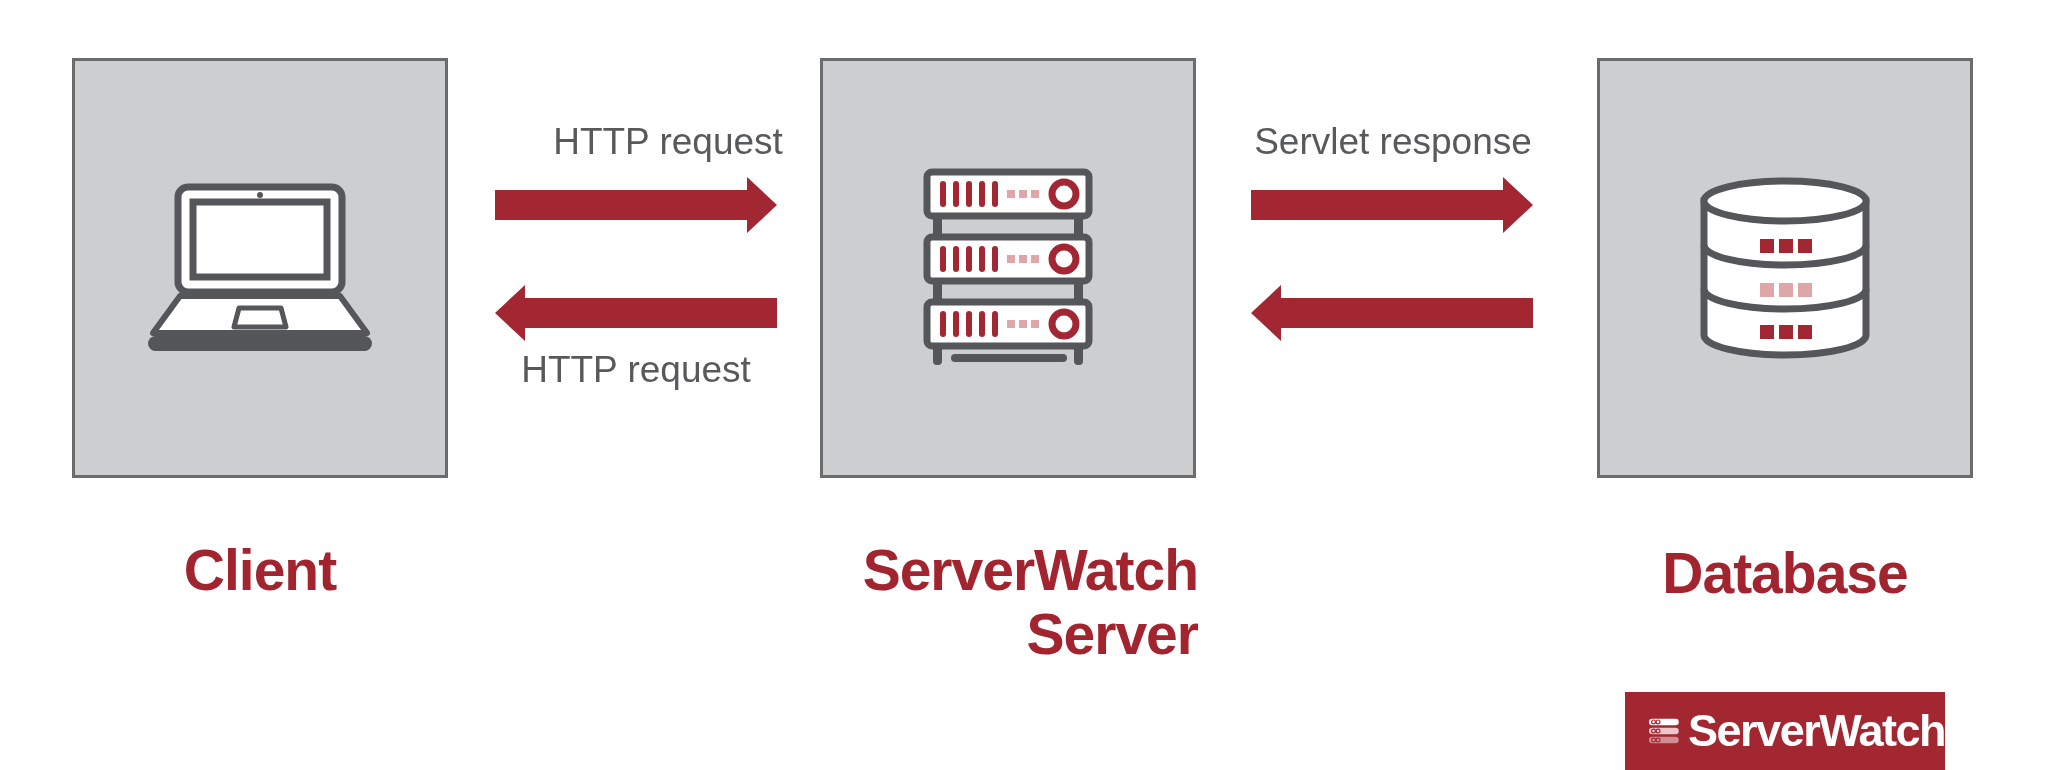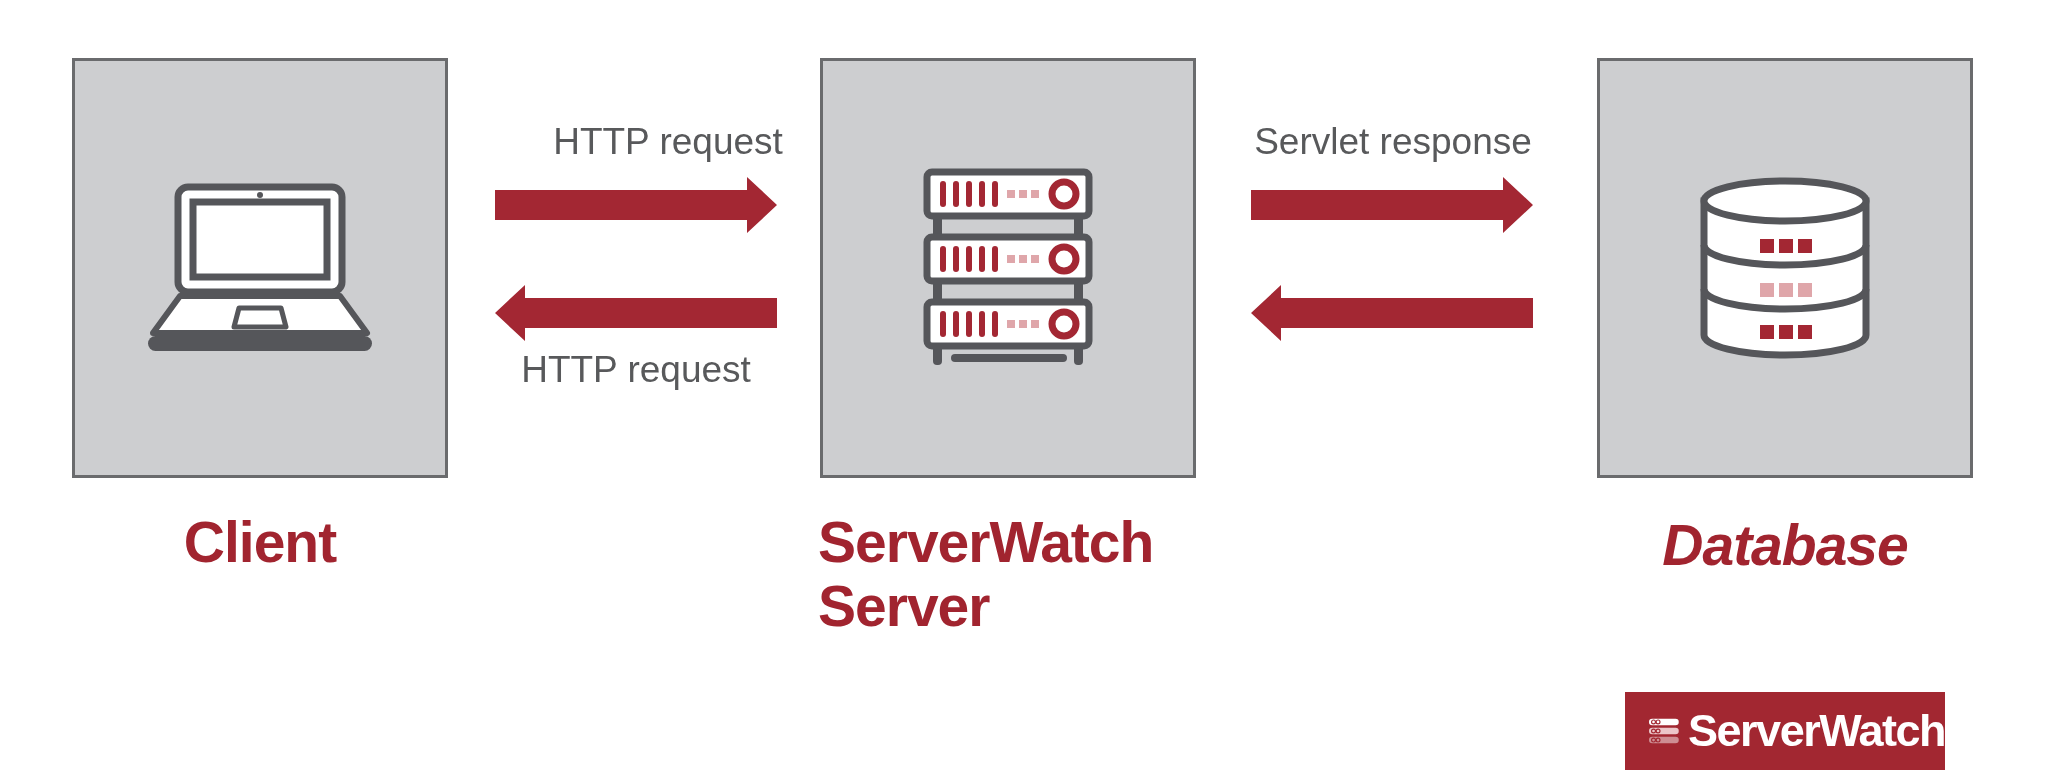--- a/index.html
+++ b/index.html
@@ -11,21 +11,21 @@
     position:absolute;top:58px;width:376px;height:420px;
     background:#CDCED0;border:3px solid #6A6B6D;box-sizing:border-box;
     display:flex;align-items:center;justify-content:center;
   }
   .node-box.client{left:72px;}
   .node-box.appserver{left:820px;}
   .node-box.database{left:1597px;}
   .node-label{
     position:absolute;transform:translateX(-50%);
     color:#A1242F;font-weight:bold;font-size:57px;line-height:64px;
-    text-align:left;letter-spacing:-1px;white-space:pre-line;
+    text-align:right;letter-spacing:-1px;white-space:pre-line;margin-top:28px;
   }
   .flow-label{
     position:absolute;transform:translateX(-50%);
     color:#58595B;font-size:37px;white-space:nowrap;
   }
   .arrow{position:absolute;width:282px;height:84px;}
   .arrow polygon{fill:#A32733;}
   .logo{
     position:absolute;left:1625px;top:692px;width:320px;height:78px;
     background:#A22731;display:flex;align-items:center;box-sizing:border-box;
@@ -110,21 +110,21 @@
         <rect x="80" y="108" width="14" height="14" fill="#DFA6AA"></rect>
         <rect x="99" y="108" width="14" height="14" fill="#DFA6AA"></rect>
       <rect x="61" y="150" width="14" height="14" fill="#A32733"></rect>
         <rect x="80" y="150" width="14" height="14" fill="#A32733"></rect>
         <rect x="99" y="150" width="14" height="14" fill="#A32733"></rect>
     </svg>
   </div>
 
   <div class="node-label" style="left:260px;top:510px;">Client</div>
   <div class="node-label" style="left:1008px;top:510px;width:380px;">ServerWatch Server</div>
-  <div class="node-label" style="left:1785px;top:513px;font-style:italic;">Database</div>
+  <div class="node-label" style="left:1785px;top:513px;">Database</div>
 
   <div class="flow-label" style="left:668px;top:121px;text-align:center;">HTTP request</div>
   <svg class="arrow" style="left:495px;top:163px;" viewBox="0 0 282 84">
     <polygon points="0,27 252,27 252,14 282,42 252,70 252,57 0,57"></polygon>
   </svg>
   <svg class="arrow" style="left:495px;top:271px;" viewBox="0 0 282 84">
     <polygon points="282,27 30,27 30,14 0,42 30,70 30,57 282,57"></polygon>
   </svg>
   <div class="flow-label" style="left:636px;top:349px;">HTTP request</div>
 

